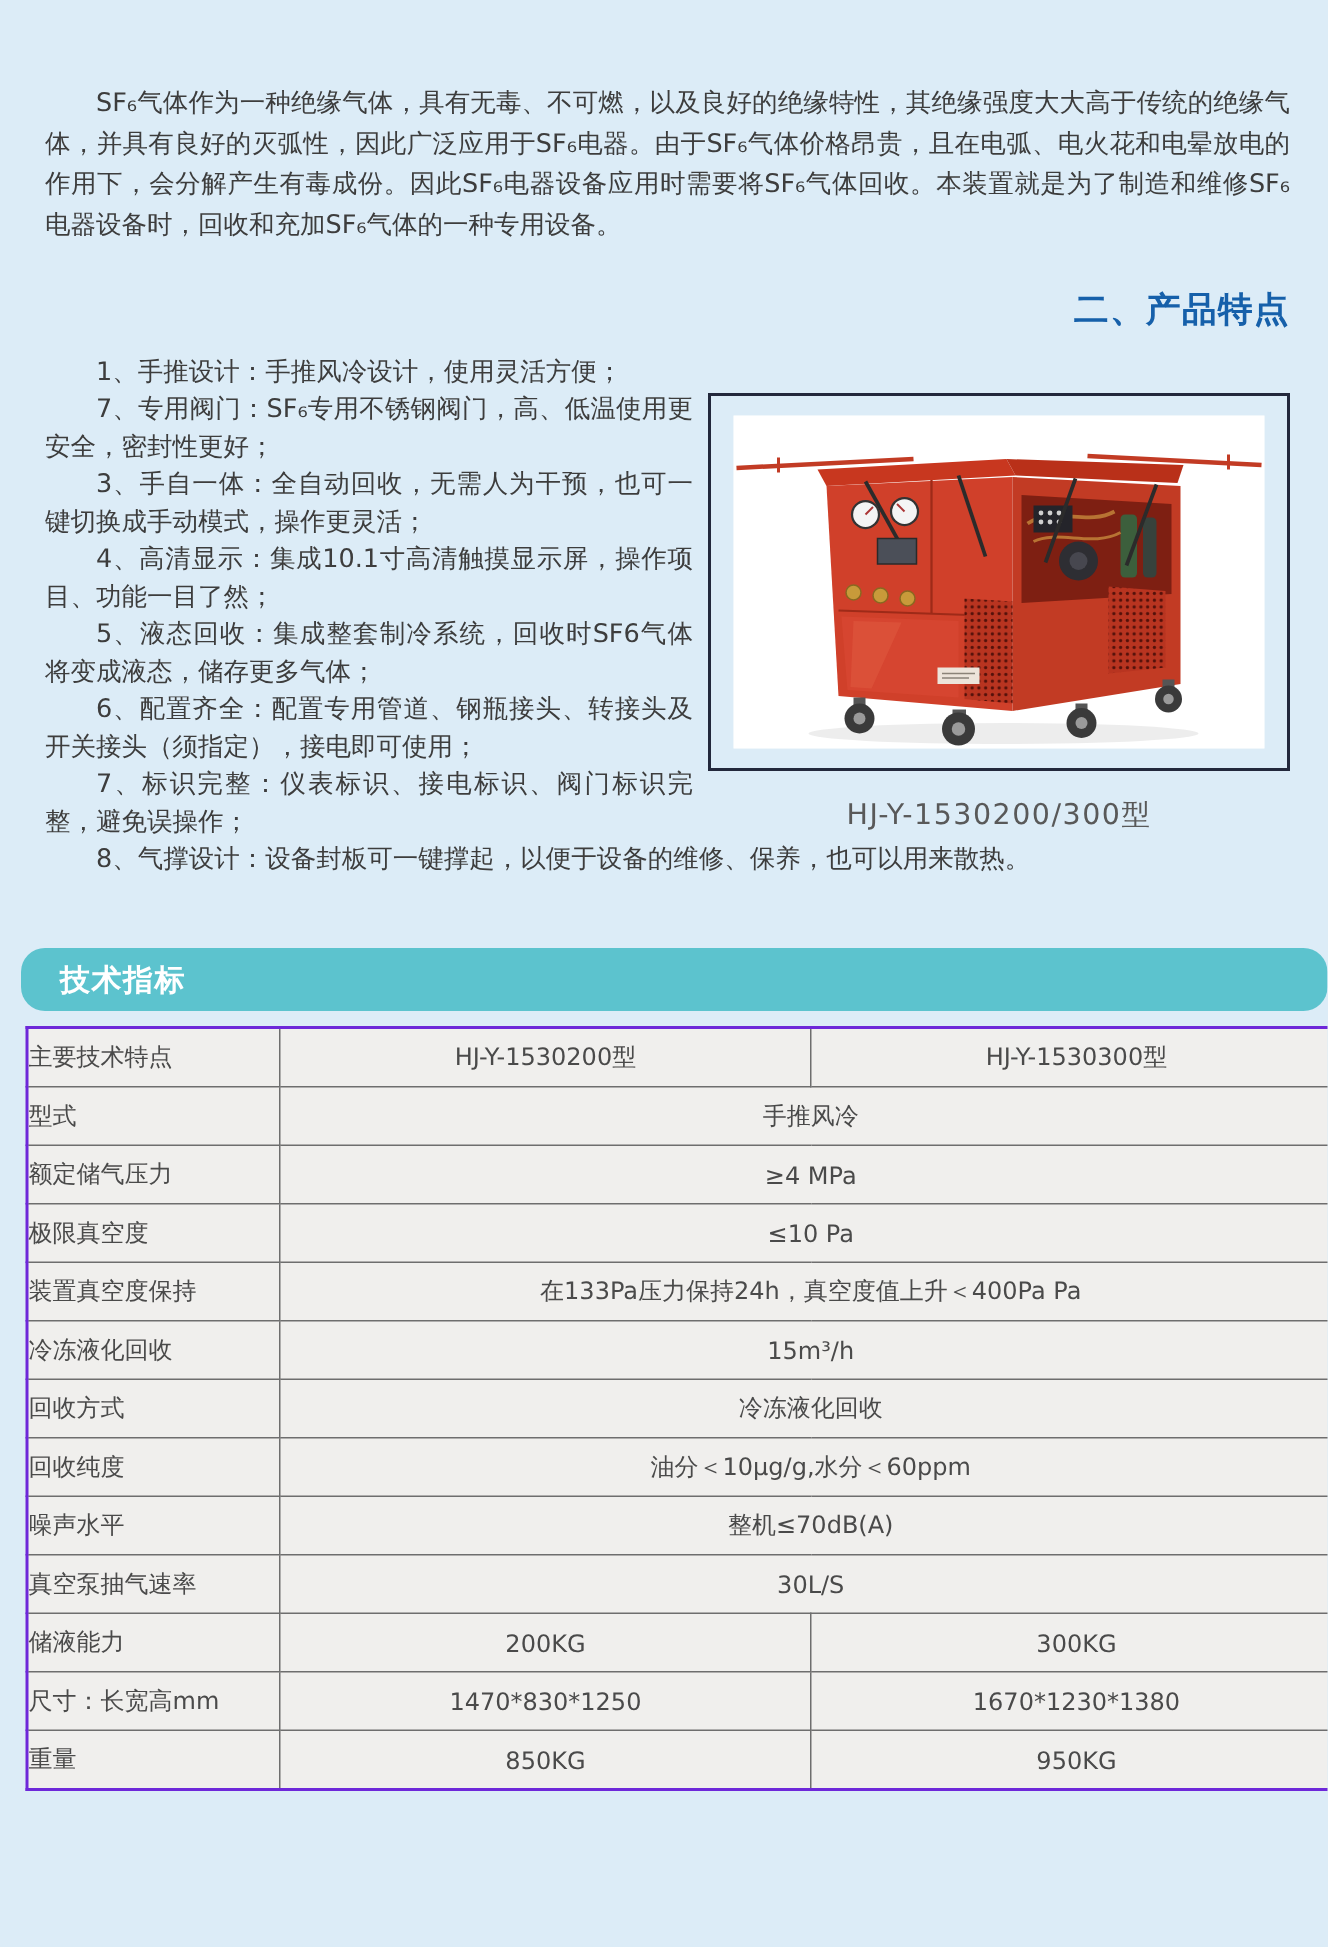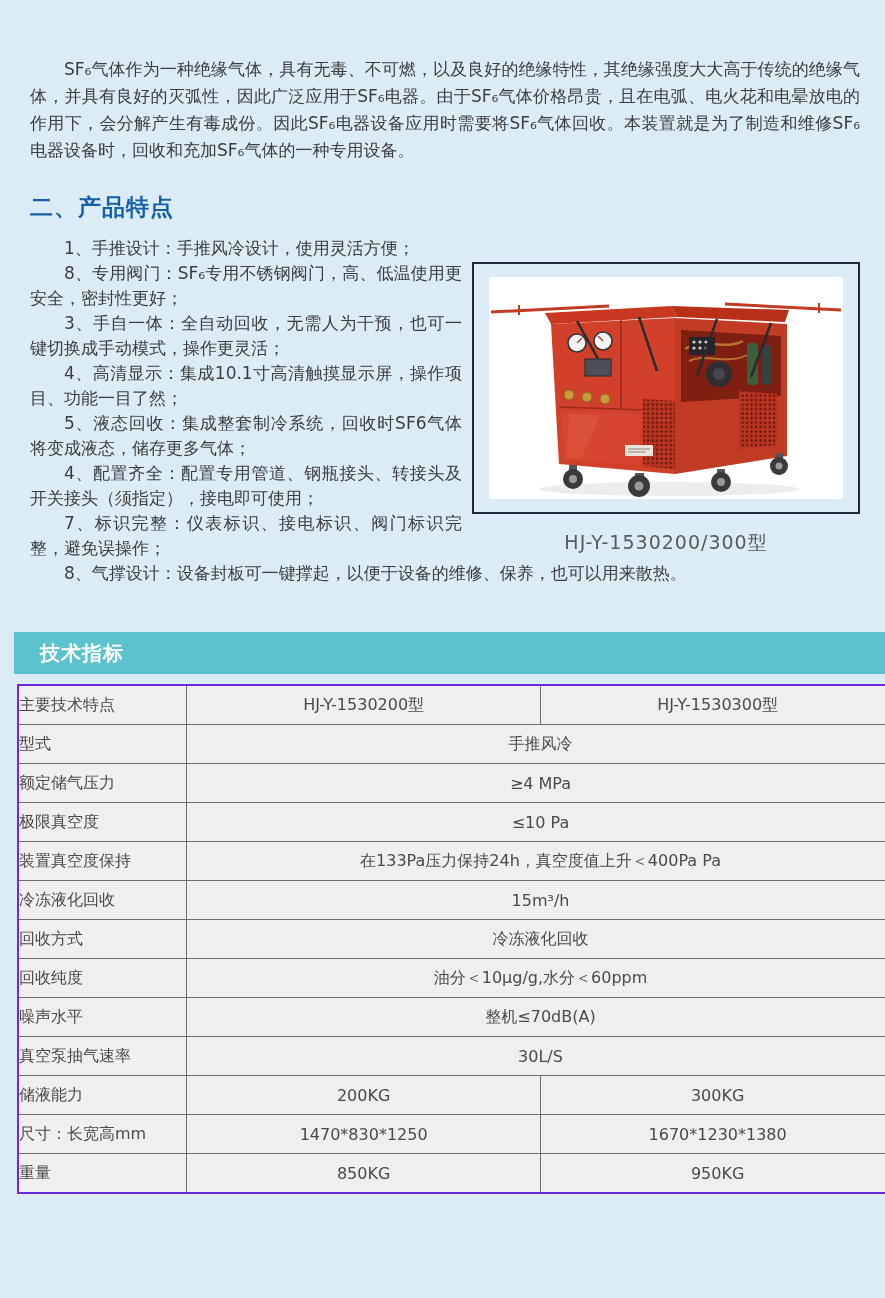--- a/index.html
+++ b/index.html
@@ -25,20 +25,21 @@
   .overview-paragraph {
     margin: 12px 0 0 0;
     font-size: 17px;
     line-height: 27px;
     color: #3d3d3d;
     text-align: justify;
     text-indent: 2em;
   }
   .features-title {
     margin-top: 28px;
+    text-align: right;
   }
   .features-wrap {
     margin-top: 14px;
   }
   .product-figure {
     float: right;
     width: 388px;
     margin: 26px 0 0 10px;
   }
   .photo-frame {
@@ -72,20 +73,21 @@
   .specs-banner {
     margin: 46px 0 10px 14px;
     height: 42px;
     background: var(--banner-teal, #5cc3ce);
     color: #ffffff;
     font-size: 20px;
     font-weight: bold;
     line-height: 42px;
     padding-left: 26px;
     letter-spacing: 1px;
+    border-radius: 16px;
   }
   table.specs-table {
     margin-left: 17px;
     width: 879px;
     border-collapse: collapse;
     background: var(--table-bg, #f0efed);
     border: 2px solid #6d28d9;
     table-layout: fixed;
   }
   table.specs-table td {
@@ -201,25 +203,25 @@
                 <circle cx="290" cy="189" r="3.5" fill="#9a9a9a"></circle>
             </g>
           </svg>
         </div>
       </div>
       <figcaption class="photo-caption">HJ-Y-1530200/300型</figcaption>
     </figure>
 
     <div id="features-list">
         <p class="feature-item">1、手推设计：手推风冷设计，使用灵活方便；</p>
-        <p class="feature-item">8、专用阀门：SF₆专用不锈钢阀门，高、低温使用更安全，密封性更好；</p>
+        <p class="feature-item">7、专用阀门：SF₆专用不锈钢阀门，高、低温使用更安全，密封性更好；</p>
         <p class="feature-item">3、手自一体：全自动回收，无需人为干预，也可一键切换成手动模式，操作更灵活；</p>
         <p class="feature-item">4、高清显示：集成10.1寸高清触摸显示屏，操作项目、功能一目了然；</p>
         <p class="feature-item">5、液态回收：集成整套制冷系统，回收时SF6气体将变成液态，储存更多气体；</p>
-        <p class="feature-item">4、配置齐全：配置专用管道、钢瓶接头、转接头及开关接头（须指定），接电即可使用；</p>
+        <p class="feature-item">6、配置齐全：配置专用管道、钢瓶接头、转接头及开关接头（须指定），接电即可使用；</p>
         <p class="feature-item">7、标识完整：仪表标识、接电标识、阀门标识完整，避免误操作；</p>
         <p class="feature-item">8、气撑设计：设备封板可一键撑起，以便于设备的维修、保养，也可以用来散热。</p>
       </div>
     <div class="clear"></div>
   </div>
 
 </div>
 
 <div class="specs-banner">
   <span>技术指标</span>

